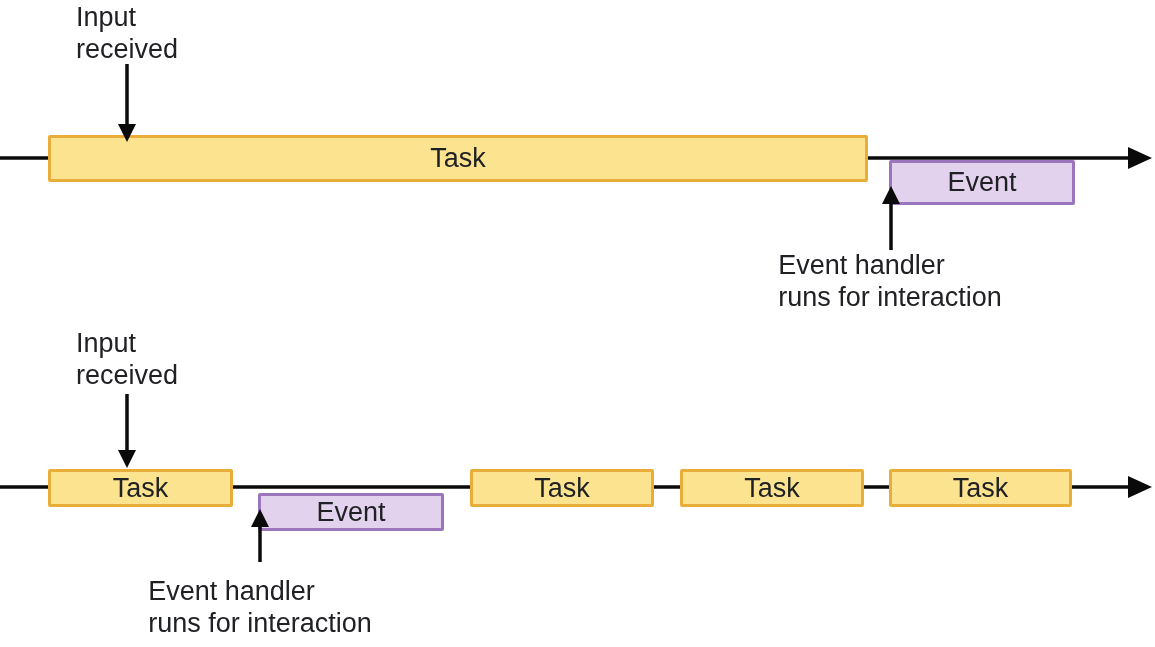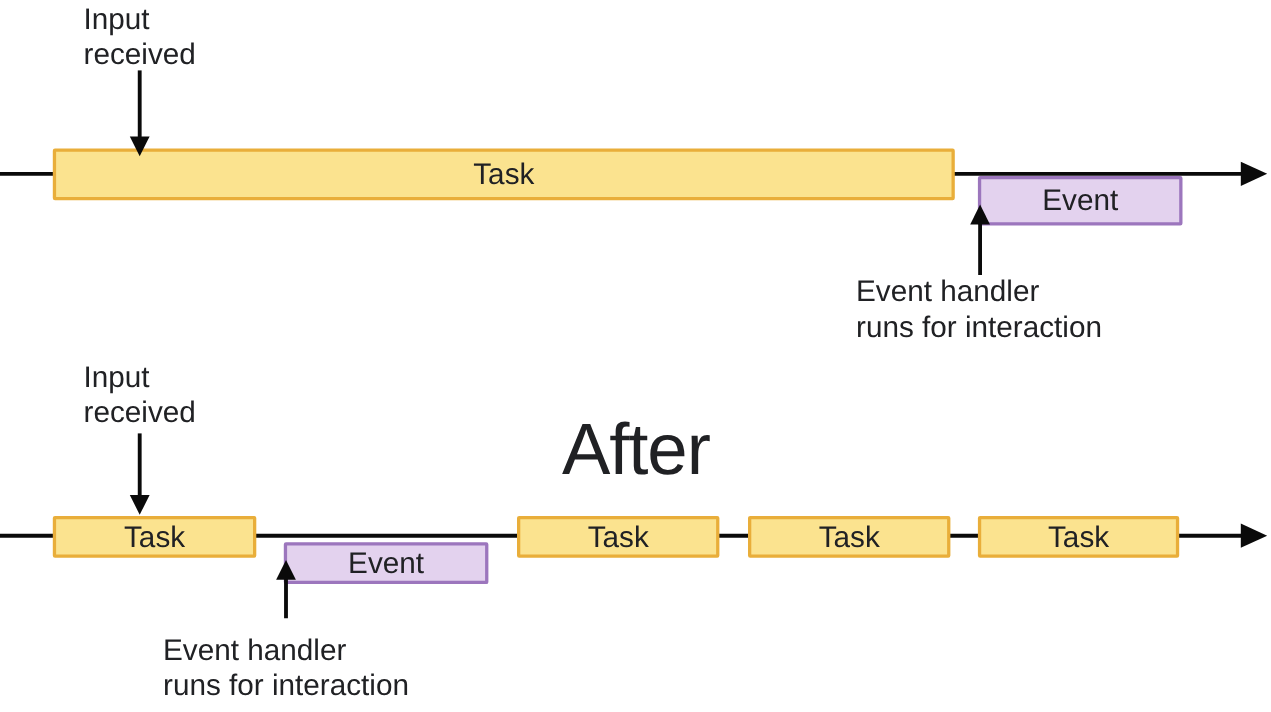--- a/index.html
+++ b/index.html
@@ -100,21 +100,20 @@
   <div class="label" style="left:890px; top:250px;">
     <div>Event handler</div>
     <div>runs for interaction</div>
   </div>
 
   <div class="label" style="left:127px; top:328px;">
     <div>Input</div>
     <div>received</div>
   </div>
 
-  <div class="title" style="left:578px; top:370px;">After</div>
 
   <div class="box task" style="left:48px; top:469px; width:185px; height:38px;">
     <span>Task</span>
   </div>
   <div class="box event" style="left:258px; top:469px; width:186px; height:38px;">
     <span>Event</span>
   </div>
   <div class="box task" style="left:470px; top:469px; width:184px; height:38px;">
     <span>Task</span>
   </div>

